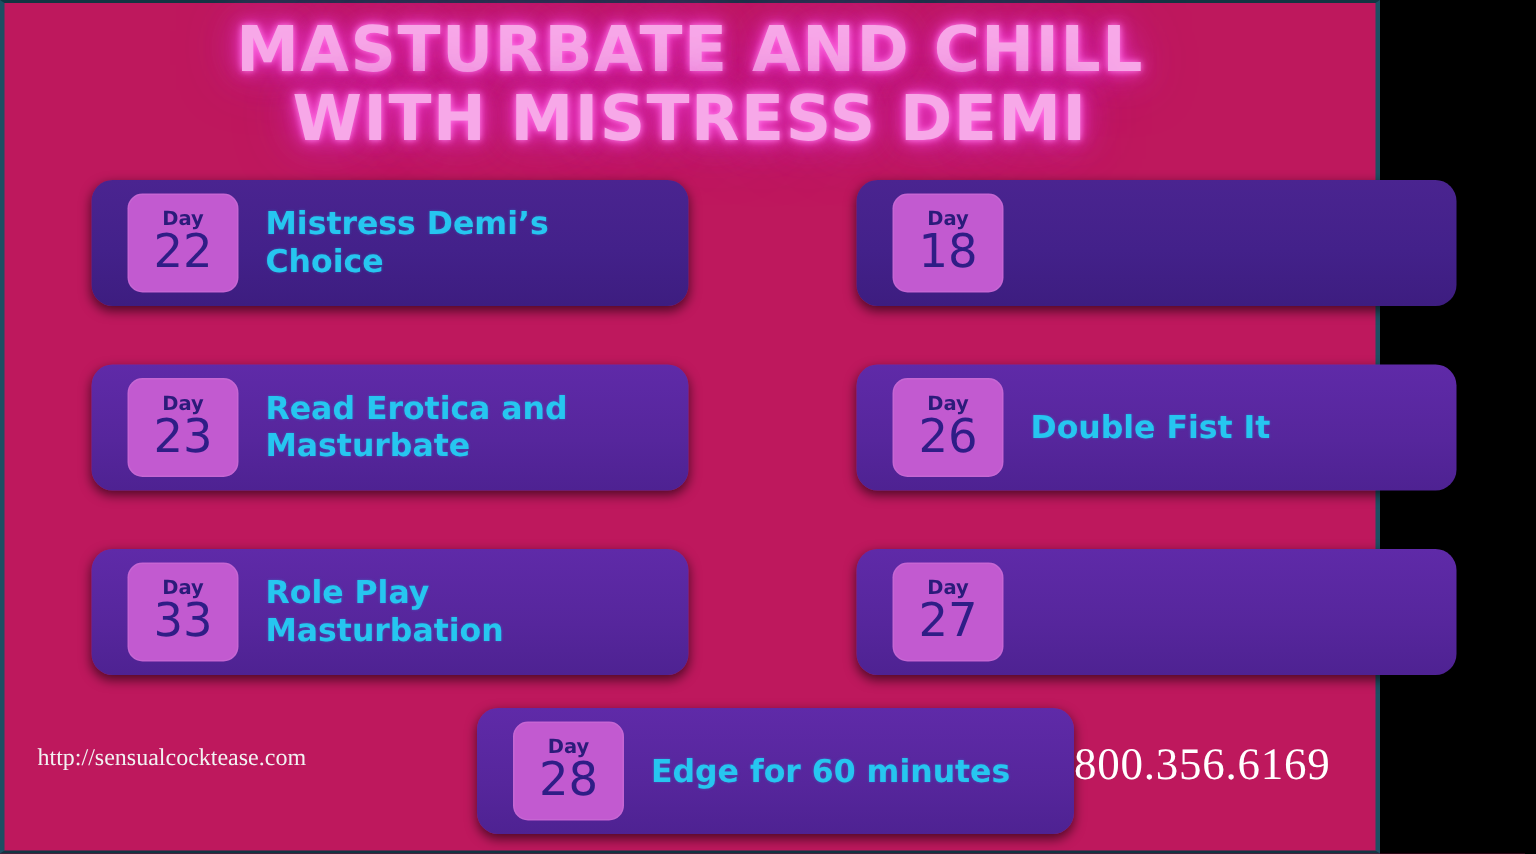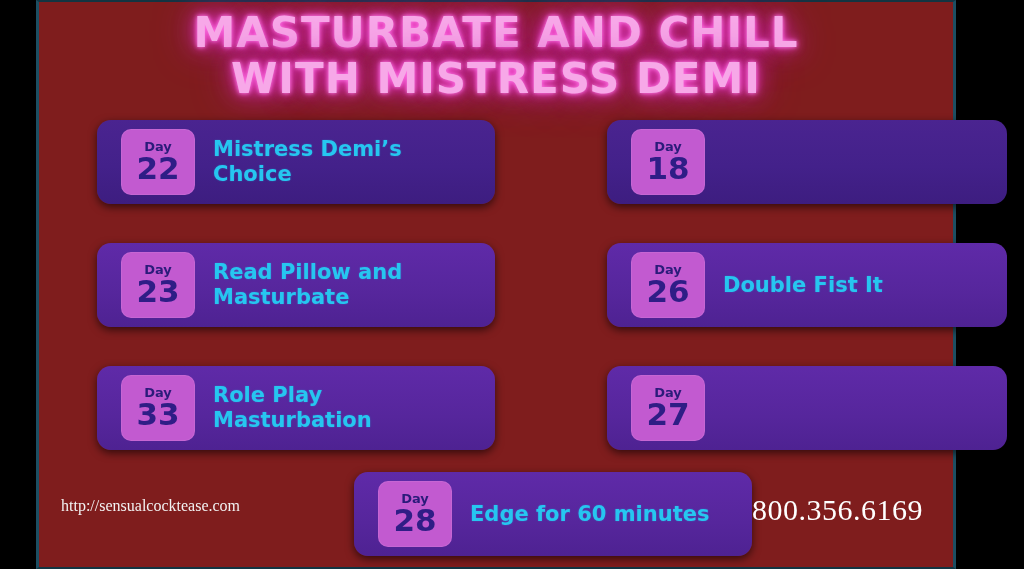--- a/index.html
+++ b/index.html
@@ -10,27 +10,26 @@
   body {
     width: 1024px;
     height: 569px;
     overflow: hidden;
     font-family: "Liberation Sans", sans-serif;
   }
   .stage {
     position: relative;
     width: 920px;
     height: 569px;
-    background: #7f1d1d;
+    background: #be185d;
     box-sizing: border-box;
     border-left: 3px solid #1d4f63;
     border-right: 3px solid #1d4f63;
     border-top: 2px solid #123542;
     border-bottom: 2px solid #123542;
-    margin-left: 36px;
   }
   .title {
     position: absolute;
     top: 8px;
     left: 0;
     width: 100%;
     text-align: center;
     color: #f7a8e8;
     font-weight: bold;
     font-size: 42px;
@@ -78,21 +77,21 @@
     color: #2b1b7a;
     font-size: 13px;
     font-weight: bold;
     line-height: 14px;
     margin-bottom: -2px;
     font-family: "DejaVu Sans", sans-serif;
   }
   .daybox .day-num {
     color: #2f1d86;
     font-size: 31px;
-    font-weight: bold;
+    font-weight: normal;
     line-height: 33px;
     font-family: "DejaVu Sans", sans-serif;
   }
   .card-label {
     color: #26c6f0;
     font-size: 21px;
     font-weight: bold;
     line-height: 25px;
     margin-left: 18px;
     padding-right: 10px;
@@ -141,21 +140,21 @@
       <span class="day-word">Day</span>
       <span class="day-num">18</span>
     </div>
   </div>
 
   <div class="card purple-light" style="left:58px; top:241px; width:398px;">
     <div class="daybox">
       <span class="day-word">Day</span>
       <span class="day-num">23</span>
     </div>
-    <div class="card-label">Read Pillow and Masturbate</div>
+    <div class="card-label">Read Erotica and Masturbate</div>
   </div>
 
   <div class="card purple-light" style="left:568px; top:241px; width:400px;">
     <div class="daybox">
       <span class="day-word">Day</span>
       <span class="day-num">26</span>
     </div>
     <div class="card-label">Double Fist It</div>
   </div>
 

